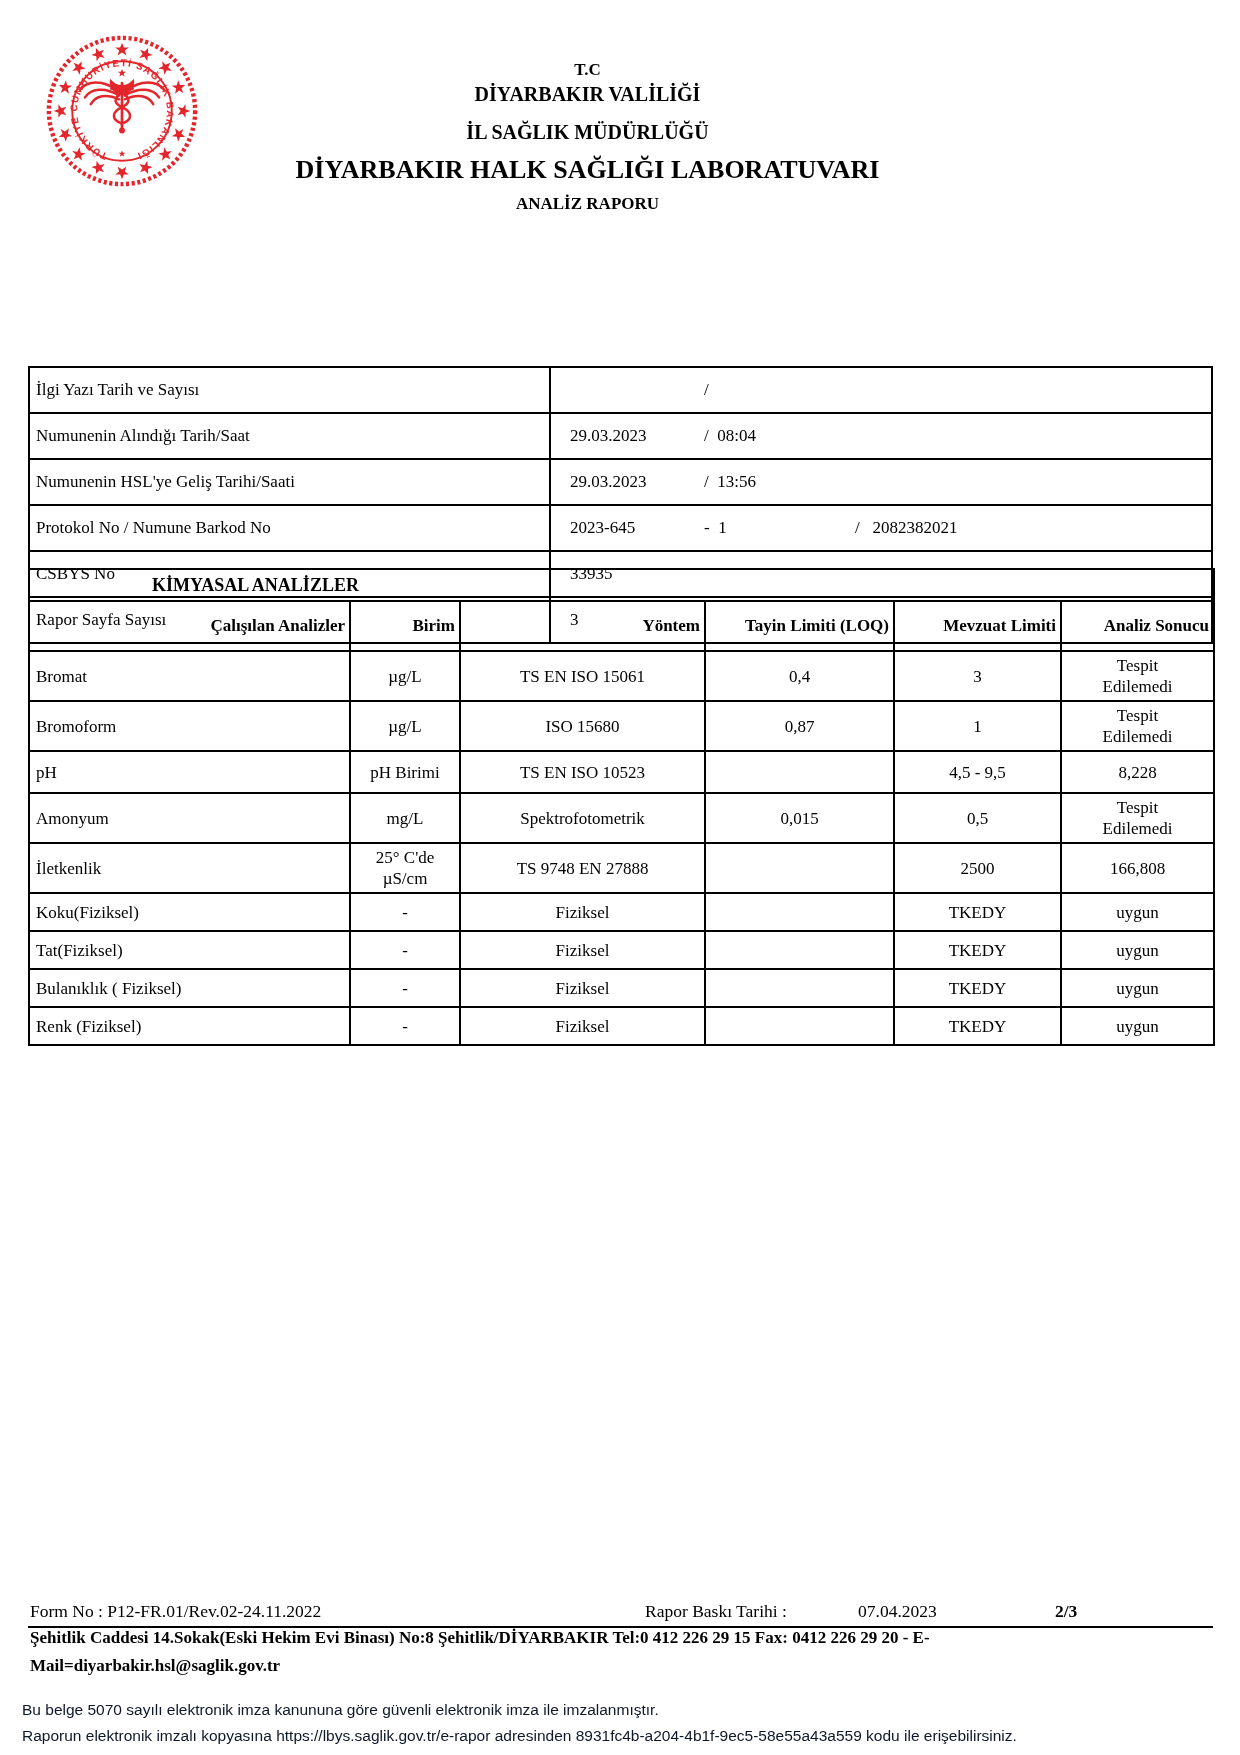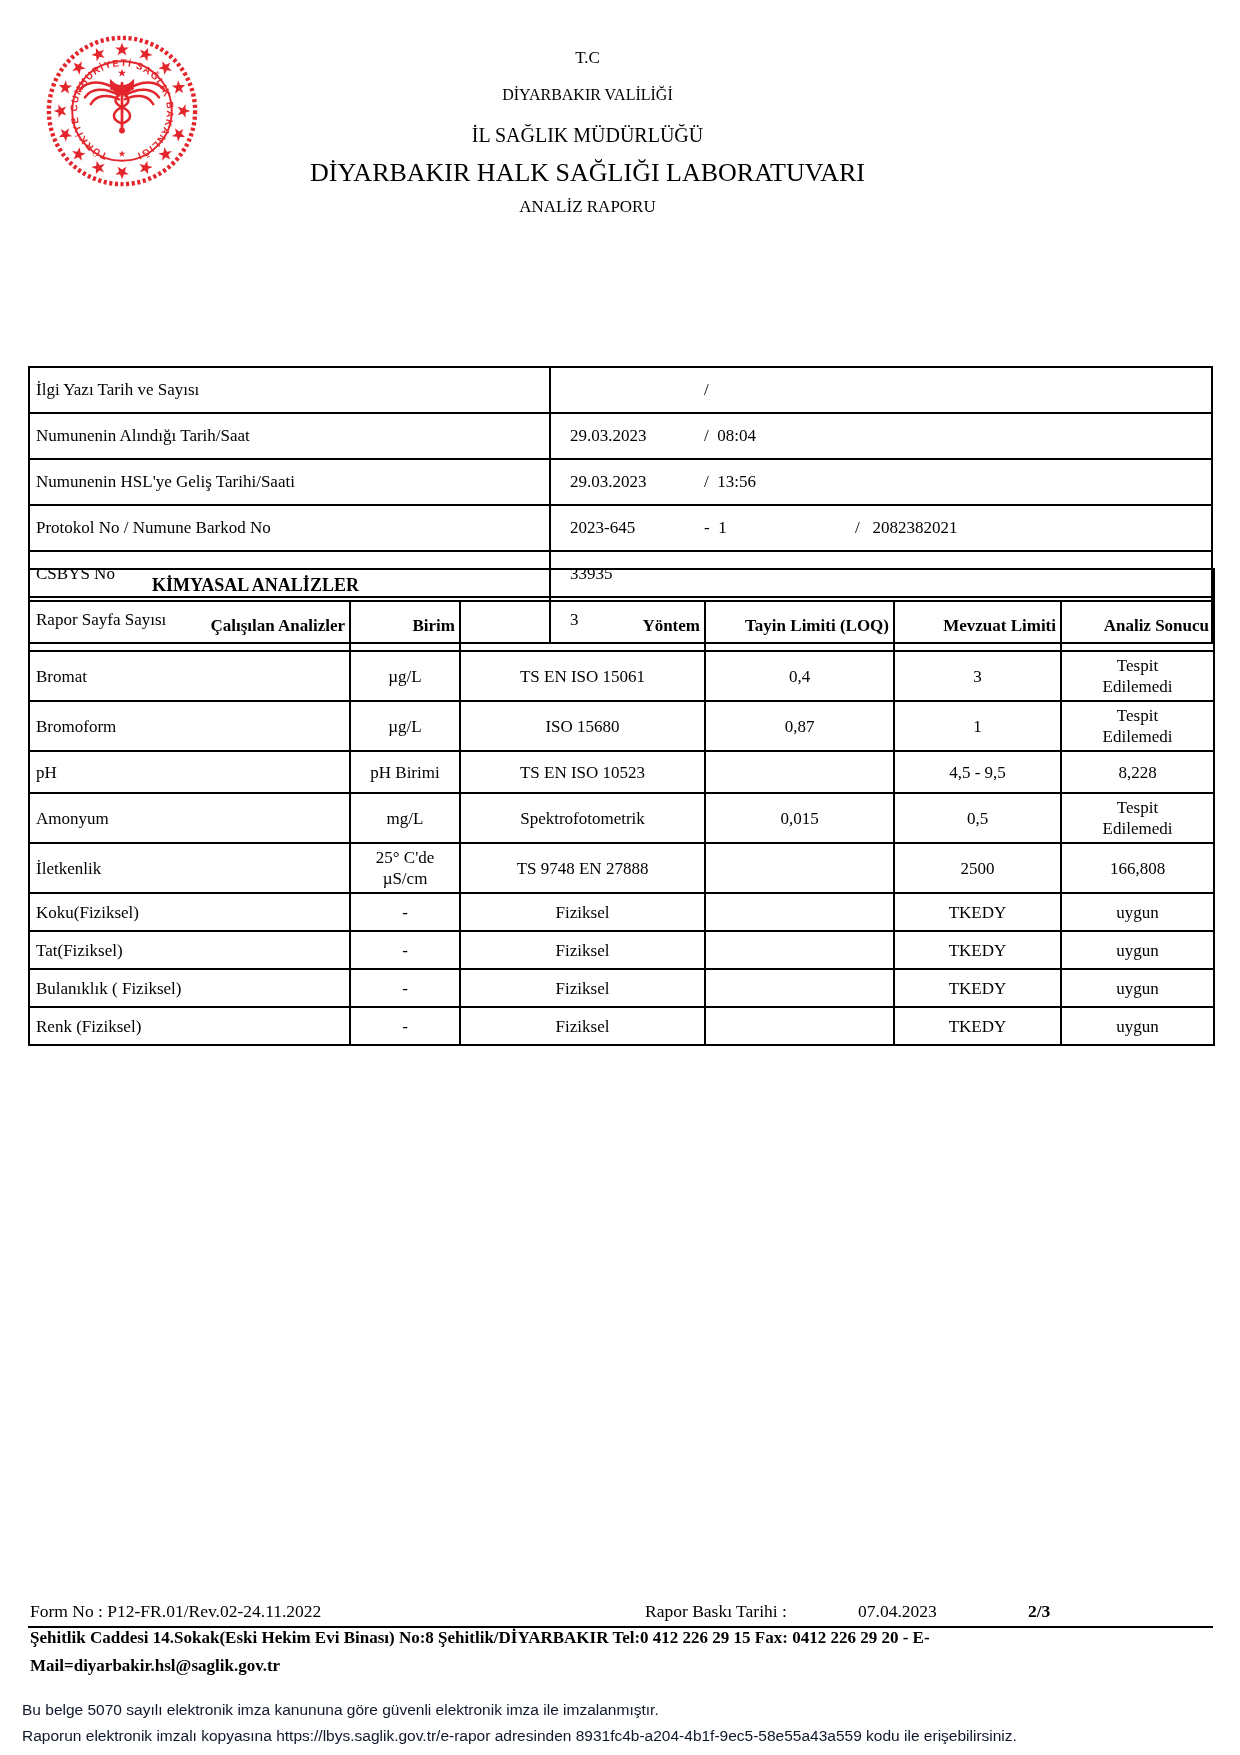--- a/index.html
+++ b/index.html
@@ -2,23 +2,23 @@
 <html><head>
 <meta charset="utf-8">
 <style>
   html,body{margin:0;padding:0;}
   body{
     width:1240px;height:1755px;background:#ffffff;position:relative;
     font-family:"Liberation Serif","DejaVu Serif",serif;color:#000;
     overflow:hidden;
   }
   .logo-wrap{position:absolute;left:44px;top:33px;width:156px;height:156px;}
-  .hdr{position:absolute;left:0;top:48px;width:1175px;text-align:center;font-weight:normal;}
+  .hdr{position:absolute;left:0;top:60px;width:1175px;text-align:center;font-weight:bold;}
   .hdr .l1{font-size:17px;height:21px;}
-  .hdr .l2{font-size:16px;height:24px;margin-top:17px;}
+  .hdr .l2{font-size:20px;height:24px;margin-top:2px;}
   .hdr .l3{font-size:20px;height:24px;margin-top:14px;}
   .hdr .l4{font-size:26px;height:24px;margin-top:10px;}
   .hdr .l5{font-size:17px;height:22px;margin-top:15px;}
 
   table{border-collapse:collapse;table-layout:fixed;}
   td,th{border:2px solid #000;font-size:17px;overflow:hidden;}
 
   .info-table{position:absolute;left:28px;top:366px;width:1185px;}
   .info-table tr{height:29px;}
   .info-table td{padding:12px;}
@@ -36,21 +36,21 @@
   .main-table td.c-name{text-align:left;padding-left:6px;}
   .main-table td.c-result{padding:0 18px;}
   .main-table tr.tall{height:50px;}
   .main-table tr.mid{height:42px;}
   .main-table tr.short{height:38px;}
 
   .foot-line{position:absolute;top:1601px;left:0;width:1240px;font-size:17.5px;}
   .foot-line .formno{position:absolute;left:30px;white-space:pre;}
   .foot-line .plabel{position:absolute;left:645px;white-space:pre;}
   .foot-line .pdate{position:absolute;left:858px;white-space:pre;}
-  .foot-line .ppage{position:absolute;left:1028px;font-weight:bold;white-space:pre;}
+  .foot-line .ppage{position:absolute;left:1055px;font-weight:bold;white-space:pre;}
   .foot-rule{position:absolute;top:1626px;left:28px;width:1185px;height:2px;background:#000;}
   .foot-address{position:absolute;top:1624px;left:30px;width:935px;font-weight:bold;
     font-size:17px;line-height:28px;}
   .esign{position:absolute;left:22px;font-family:"Liberation Sans","DejaVu Sans",sans-serif;
     font-size:15.5px;color:#0f172a;white-space:pre;}
   .esign.e1{top:1701px;}
   .esign.e2{top:1727px;text-align:center;}
 </style>
 </head>
 <body>

